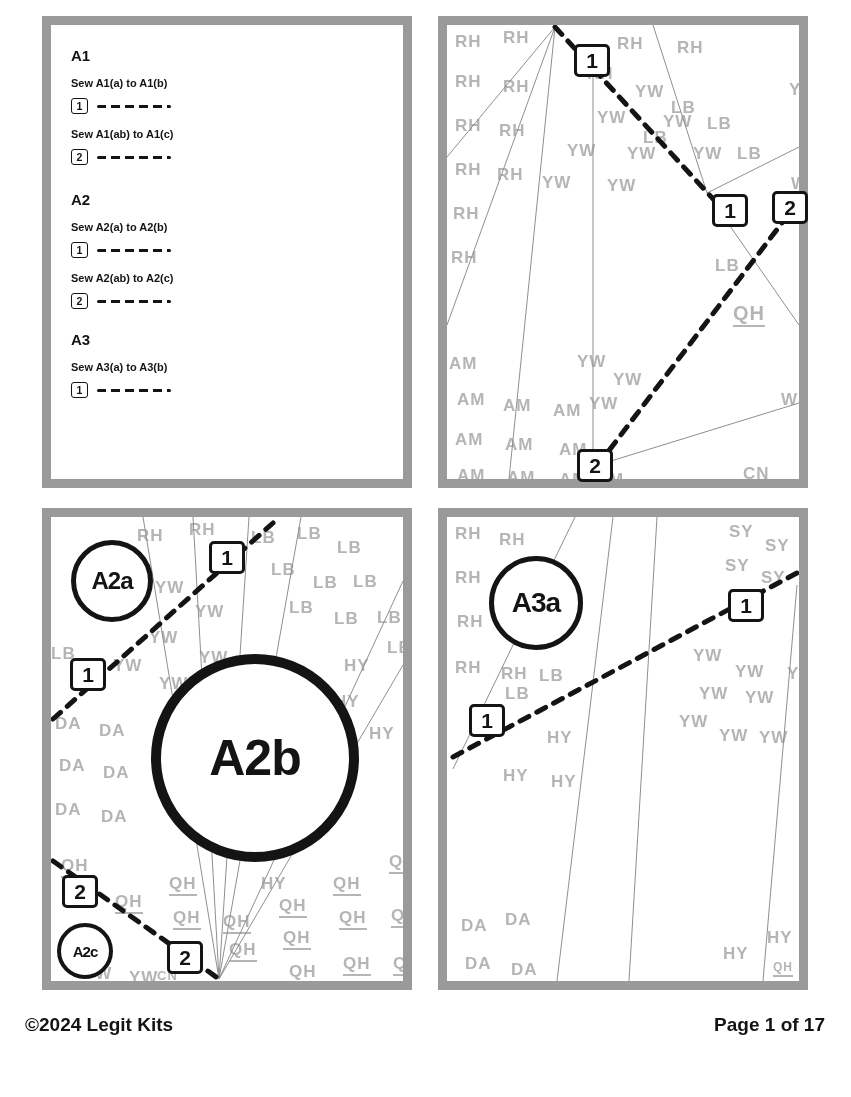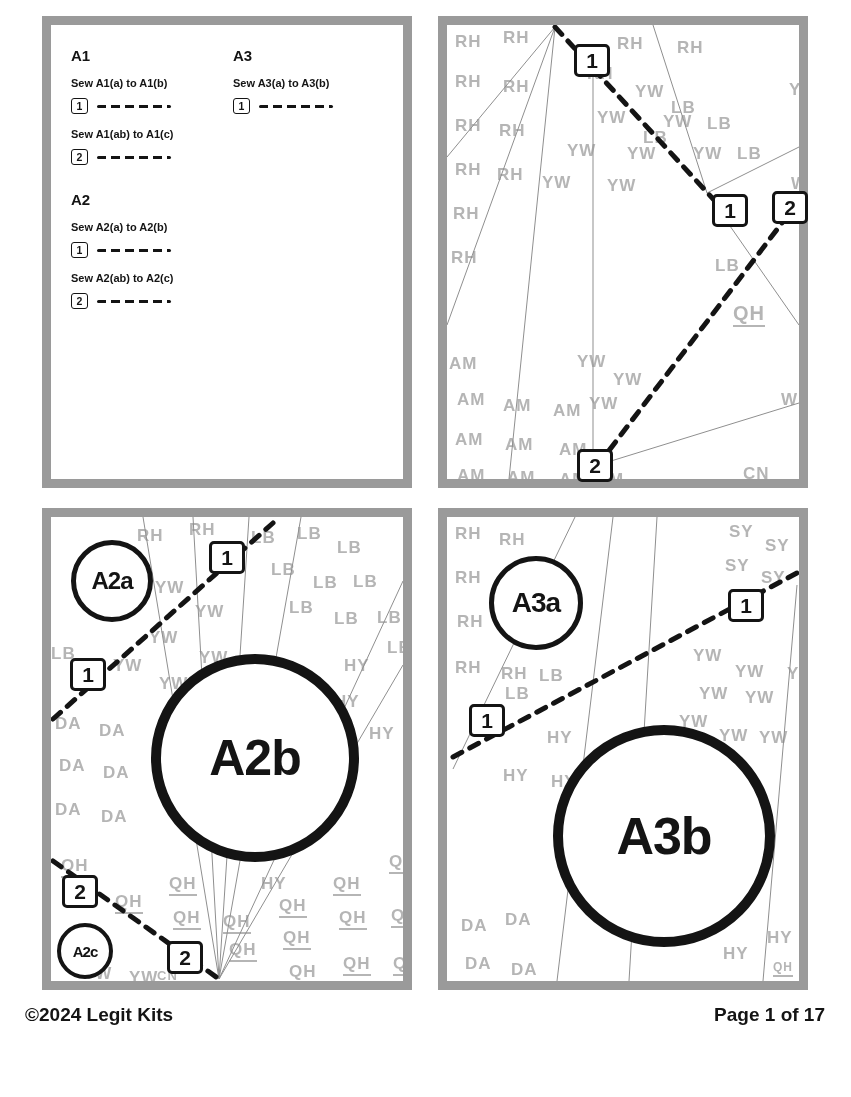--- a/index.html
+++ b/index.html
@@ -3,31 +3,31 @@
 <meta charset="utf-8">
 <style>
   html,body{margin:0;padding:0;background:#fff;}
   .page{
     position:relative;width:851px;height:1097px;background:#fff;
     font-family:"Liberation Sans",sans-serif;color:#141414;overflow:hidden;
   }
   
   .hdr{display:flex;justify-content:space-between;align-items:baseline;padding:18px 26px 0 25px;}
   .hdr .t{font-size:20px;font-weight:700;}
-  .ftr{display:flex;justify-content:space-between;align-items:baseline;padding:14px 26px 0 25px;}
+  .ftr{display:flex;justify-content:space-between;align-items:baseline;padding:24px 26px 0 25px;}
   .ftr .t{font-size:19px;font-weight:700;}
   
   .grid{
     margin-left:42px;margin-top:16px;width:766px;
     display:grid;grid-template-columns:370px 370px;grid-template-rows:472px 482px;
     column-gap:26px;row-gap:20px;
   }
   .panel{position:relative;border:9px solid #9a9a9a;background:#fff;box-sizing:border-box;}
   
-  .ins-wrap{display:flex;padding:14px 8px 0 20px;}
+  .ins-wrap{display:flex;padding:14px 8px 0 20px;flex-direction:column;}
   .ins-col{box-sizing:border-box;}
   .ins-col.left{width:162px;flex:0 0 162px;}
   .ins-col.right{flex:1;}
   .ins-section + .ins-section{margin-top:26px;}
   .ins-h{font-size:15px;font-weight:700;margin:8px 0 13px;}
   .ins-step-label{font-size:11px;font-weight:700;margin-bottom:9px;}
   .ins-step-row{display:flex;align-items:center;gap:9px;margin-bottom:14px;}
   .numbox-sm{
     display:inline-flex;align-items:center;justify-content:center;
     width:15px;height:14px;border:1.5px solid #141414;border-radius:3px;
@@ -284,21 +284,20 @@
             <span class="code u" style="left: 326px; top: 444px; font-size: 12px;">QH</span>
             <svg class="lines-svg" viewBox="0 0 352 464" preserveAspectRatio="none">
               <line x1="128" y1="0" x2="6" y2="252" class="thin"></line>
               <line x1="166" y1="0" x2="110" y2="464" class="thin"></line>
               <line x1="210" y1="0" x2="182" y2="464" class="thin"></line>
               <line x1="350" y1="68" x2="316" y2="464" class="thin"></line>
               <line x1="6" y1="240" x2="350" y2="56" class="seam"></line>
             </svg>
           </div>
           <div class="circle" style="left: 42px; top: 39px; width: 94px; height: 94px; border-width: 5px; font-size: 28px;">A3a</div>
-          <div class="circle" style="left: 106px; top: 208px; width: 222px; height: 222px; border-width: 10px; font-size: 52px;">A3b</div>
           <div class="marker" style="left: 281px; top: 72px;">1</div>
           <div class="marker" style="left: 22px; top: 187px;">1</div>
         </div>
       </section>
   </div>
 
   <div class="ftr">
     <div class="t">©2024 Legit Kits</div>
     <div class="t">Page 1 of 17</div>
   </div>

